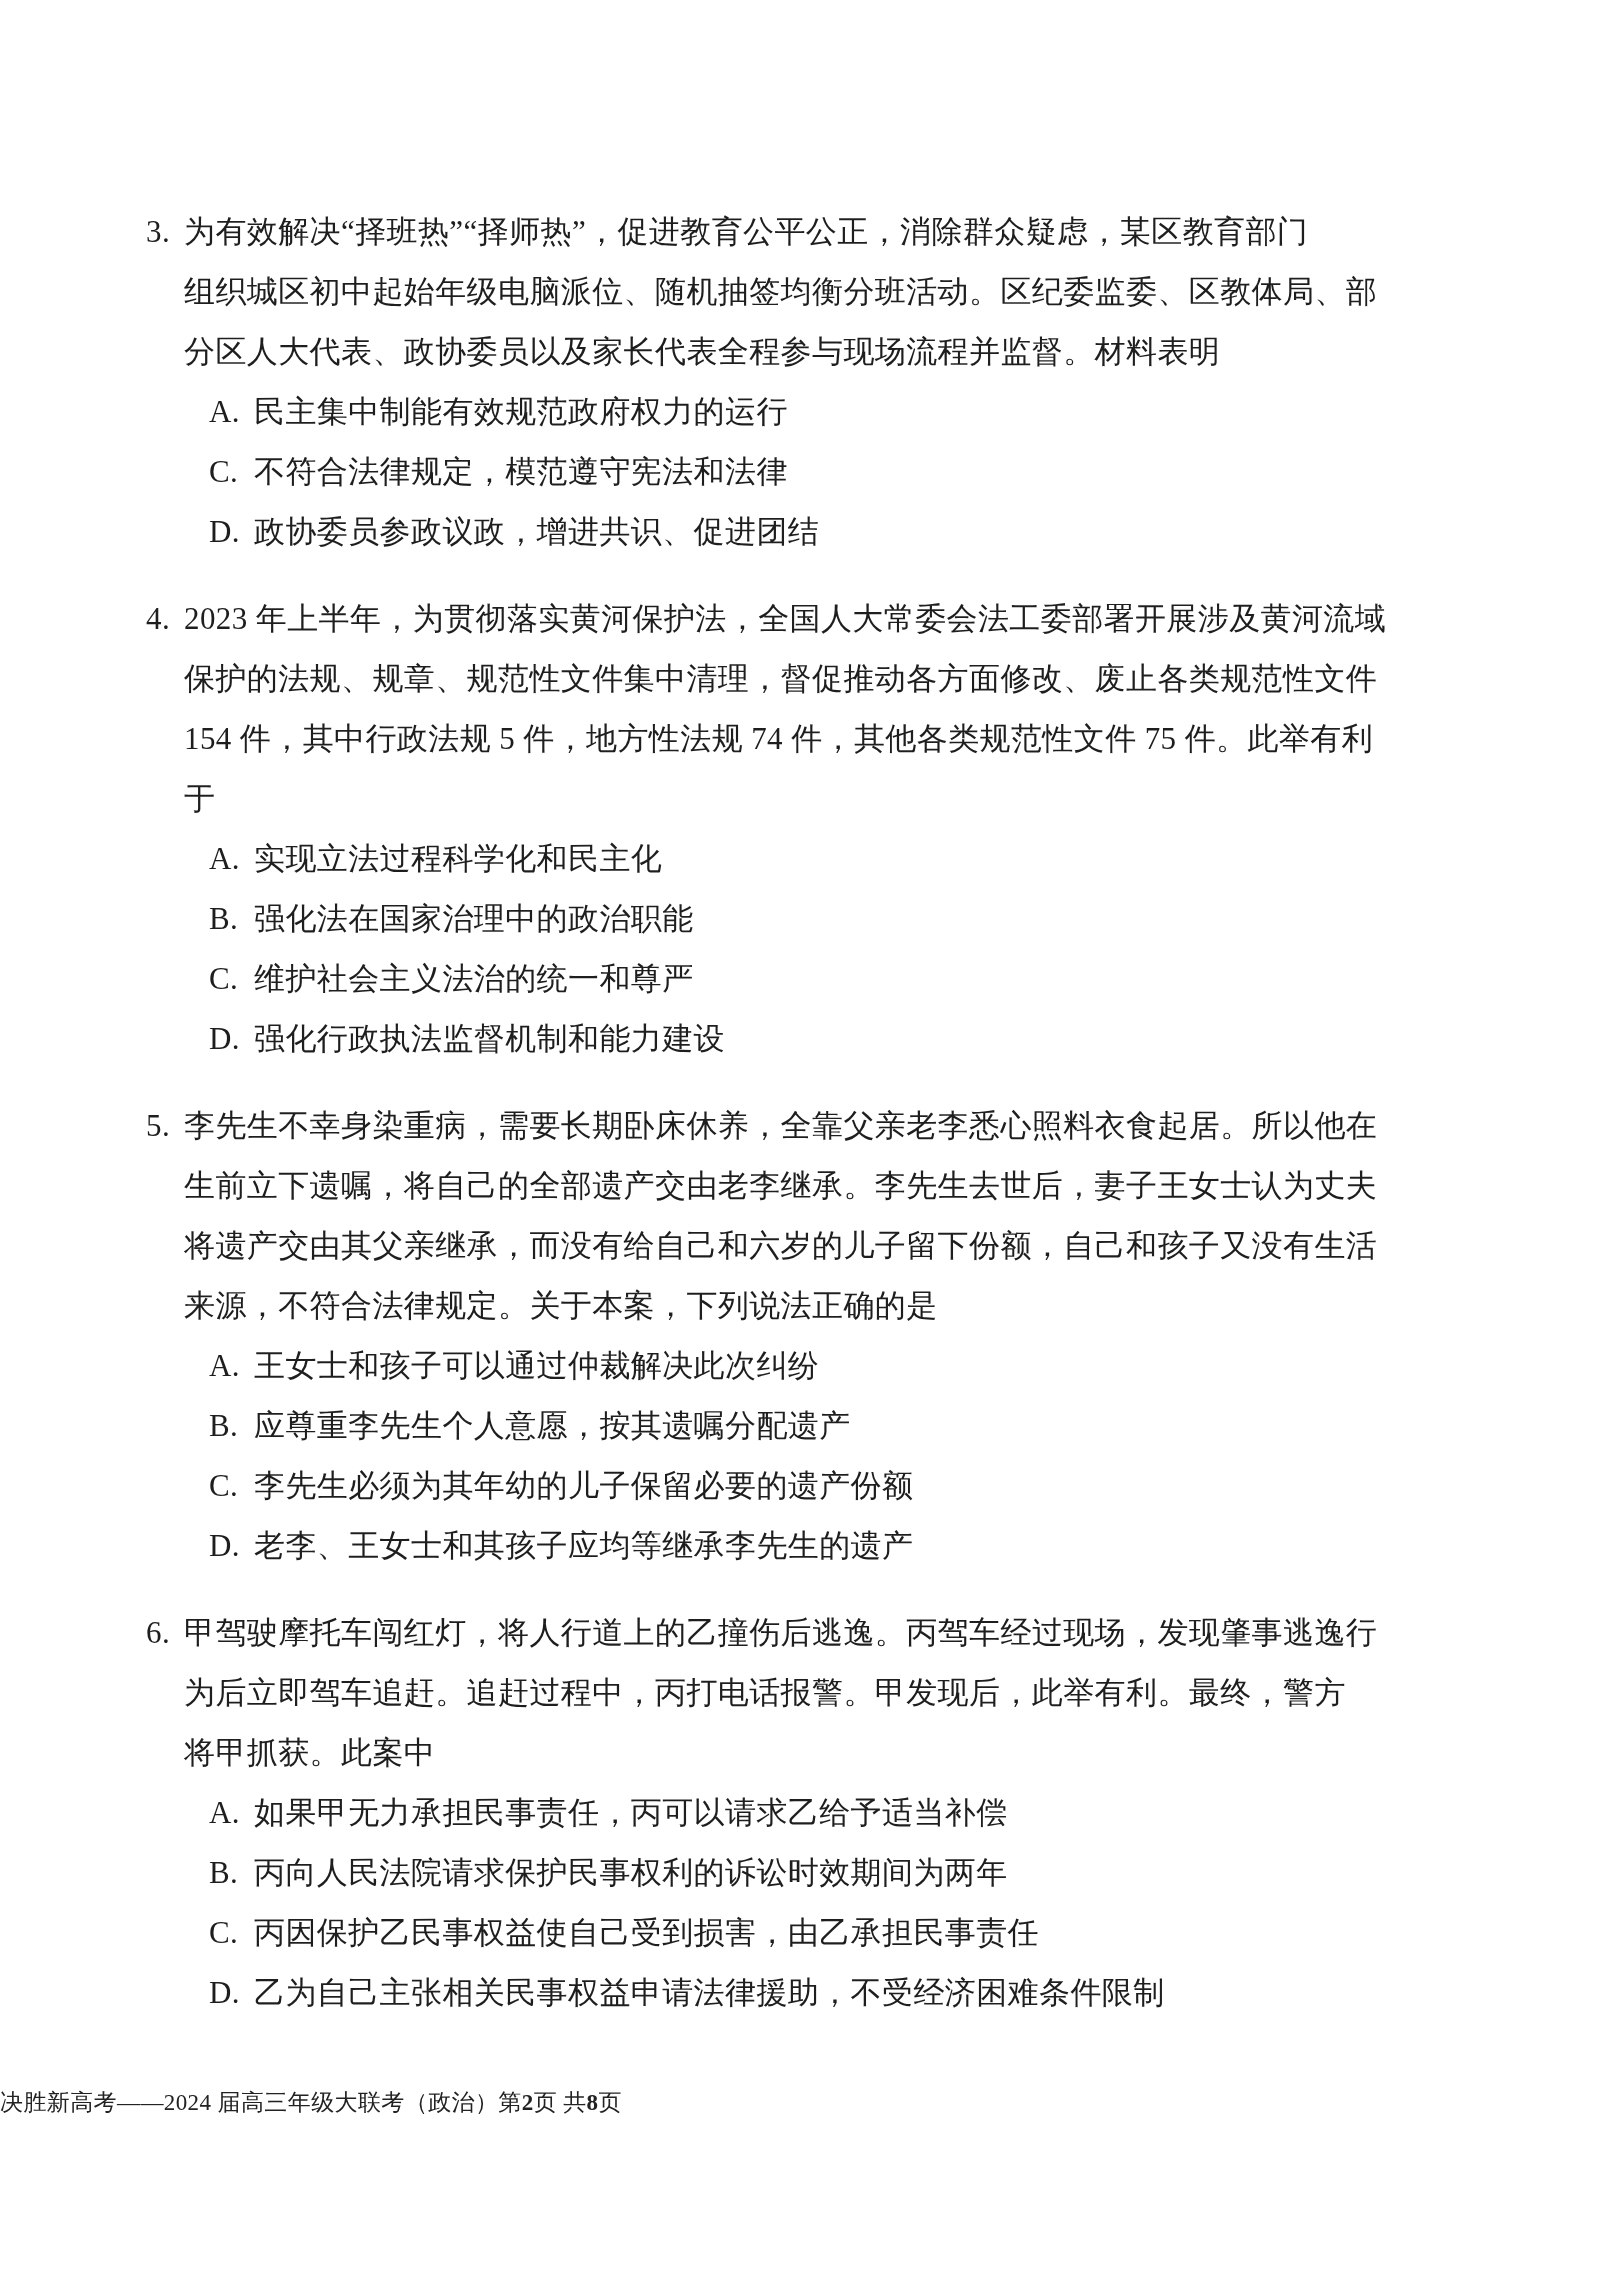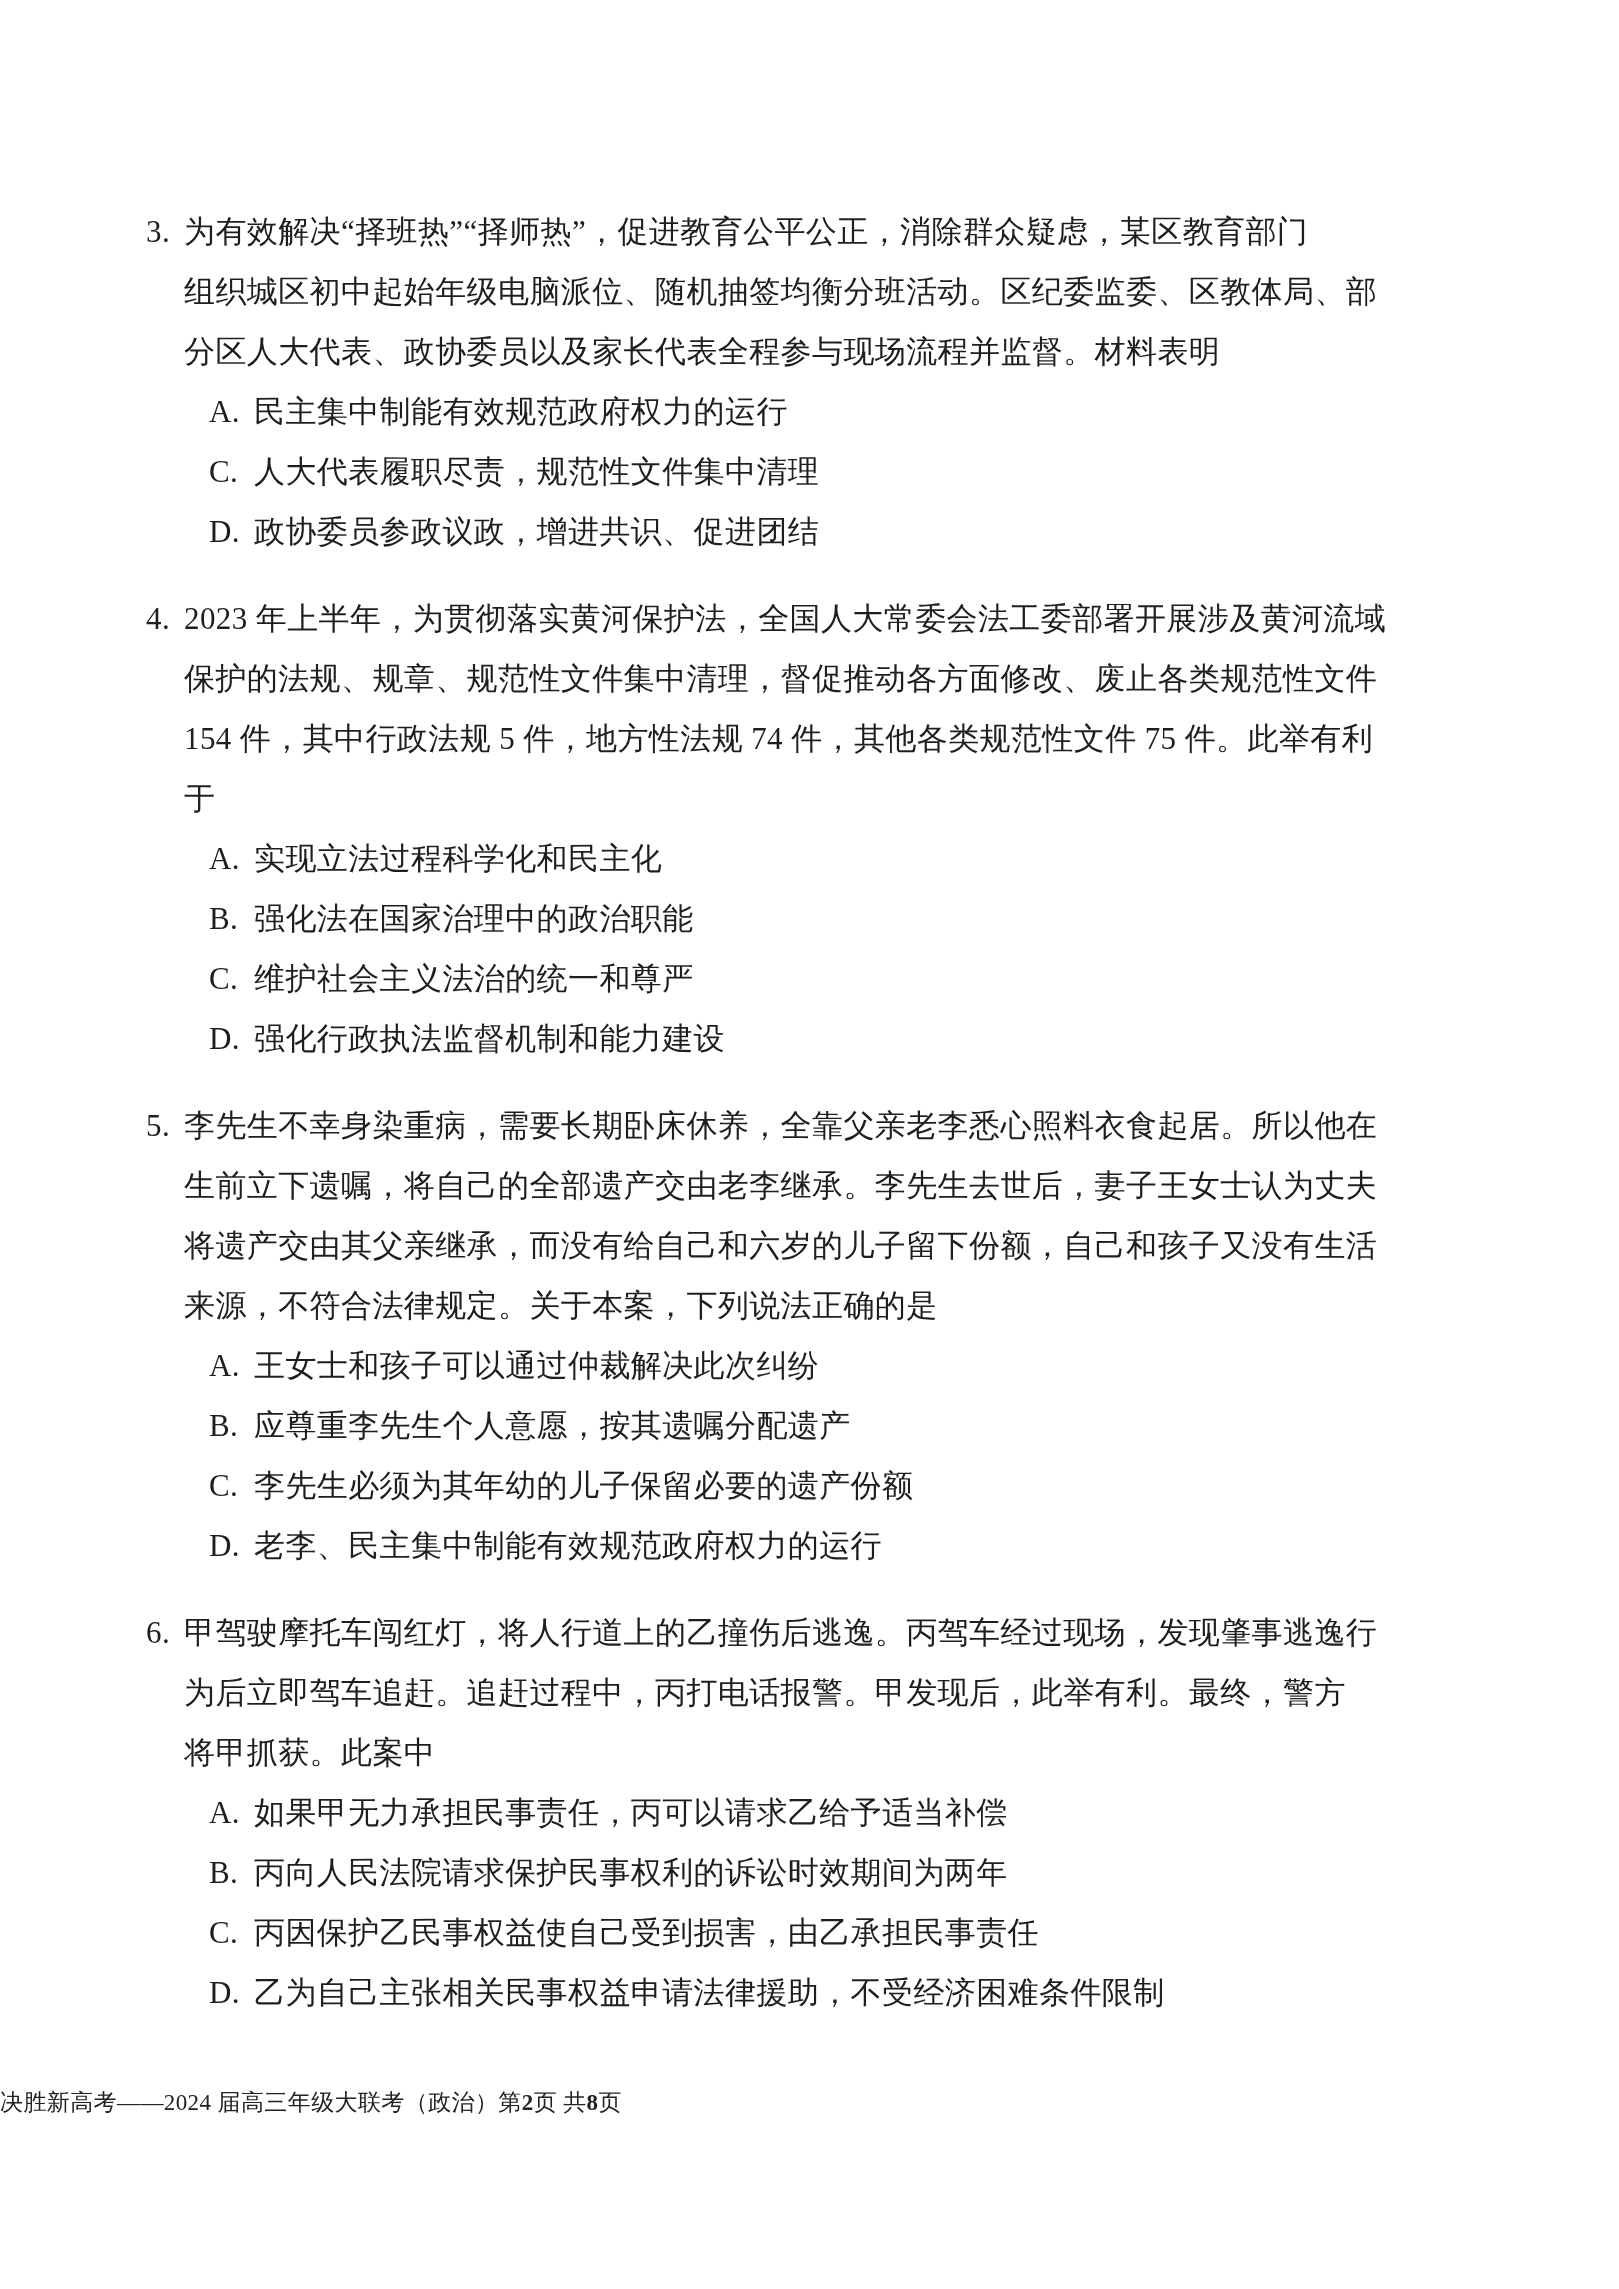--- a/index.html
+++ b/index.html
@@ -58,21 +58,21 @@
 <body>
 
 <div class="page">
   <div class="content">
 
     <div class="question">
       <div class="line"><span class="qnum">3.</span><span>为有效解决“择班热”“择师热”，促进教育公平公正，消除群众疑虑，某区教育部门</span></div>
       <div class="line cont">组织城区初中起始年级电脑派位、随机抽签均衡分班活动。区纪委监委、区教体局、部</div>
       <div class="line cont">分区人大代表、政协委员以及家长代表全程参与现场流程并监督。材料表明</div>
       <div class="line option"><span class="olabel">A.</span><span>民主集中制能有效规范政府权力的运行</span></div>
-      <div class="line option"><span class="olabel">C.</span><span>人大代表履职尽责，规范性文件集中清理</span></div>
+      <div class="line option"><span class="olabel">C.</span><span>不符合法律规定，模范遵守宪法和法律</span></div>
       <div class="line option"><span class="olabel">D.</span><span>政协委员参政议政，增进共识、促进团结</span></div>
     </div>
 
     <div class="question">
       <div class="line"><span class="qnum">4.</span><span>2023 年上半年，为贯彻落实黄河保护法，全国人大常委会法工委部署开展涉及黄河流域</span></div>
       <div class="line cont">保护的法规、规章、规范性文件集中清理，督促推动各方面修改、废止各类规范性文件</div>
       <div class="line cont">154 件，其中行政法规 5 件，地方性法规 74 件，其他各类规范性文件 75 件。此举有利</div>
       <div class="line cont">于</div>
       <div class="line option"><span class="olabel">A.</span><span>实现立法过程科学化和民主化</span></div>
       <div class="line option"><span class="olabel">B.</span><span>强化法在国家治理中的政治职能</span></div>
@@ -81,21 +81,21 @@
     </div>
 
     <div class="question">
       <div class="line"><span class="qnum">5.</span><span>李先生不幸身染重病，需要长期卧床休养，全靠父亲老李悉心照料衣食起居。所以他在</span></div>
       <div class="line cont">生前立下遗嘱，将自己的全部遗产交由老李继承。李先生去世后，妻子王女士认为丈夫</div>
       <div class="line cont">将遗产交由其父亲继承，而没有给自己和六岁的儿子留下份额，自己和孩子又没有生活</div>
       <div class="line cont">来源，不符合法律规定。关于本案，下列说法正确的是</div>
       <div class="line option"><span class="olabel">A.</span><span>王女士和孩子可以通过仲裁解决此次纠纷</span></div>
       <div class="line option"><span class="olabel">B.</span><span>应尊重李先生个人意愿，按其遗嘱分配遗产</span></div>
       <div class="line option"><span class="olabel">C.</span><span>李先生必须为其年幼的儿子保留必要的遗产份额</span></div>
-      <div class="line option"><span class="olabel">D.</span><span>老李、民主集中制能有效规范政府权力的运行</span></div>
+      <div class="line option"><span class="olabel">D.</span><span>老李、王女士和其孩子应均等继承李先生的遗产</span></div>
     </div>
 
     <div class="question">
       <div class="line"><span class="qnum">6.</span><span>甲驾驶摩托车闯红灯，将人行道上的乙撞伤后逃逸。丙驾车经过现场，发现肇事逃逸行</span></div>
       <div class="line cont">为后立即驾车追赶。追赶过程中，丙打电话报警。甲发现后，此举有利。最终，警方</div>
       <div class="line cont">将甲抓获。此案中</div>
       <div class="line option"><span class="olabel">A.</span><span>如果甲无力承担民事责任，丙可以请求乙给予适当补偿</span></div>
       <div class="line option"><span class="olabel">B.</span><span>丙向人民法院请求保护民事权利的诉讼时效期间为两年</span></div>
       <div class="line option"><span class="olabel">C.</span><span>丙因保护乙民事权益使自己受到损害，由乙承担民事责任</span></div>
       <div class="line option"><span class="olabel">D.</span><span>乙为自己主张相关民事权益申请法律援助，不受经济困难条件限制</span></div>

